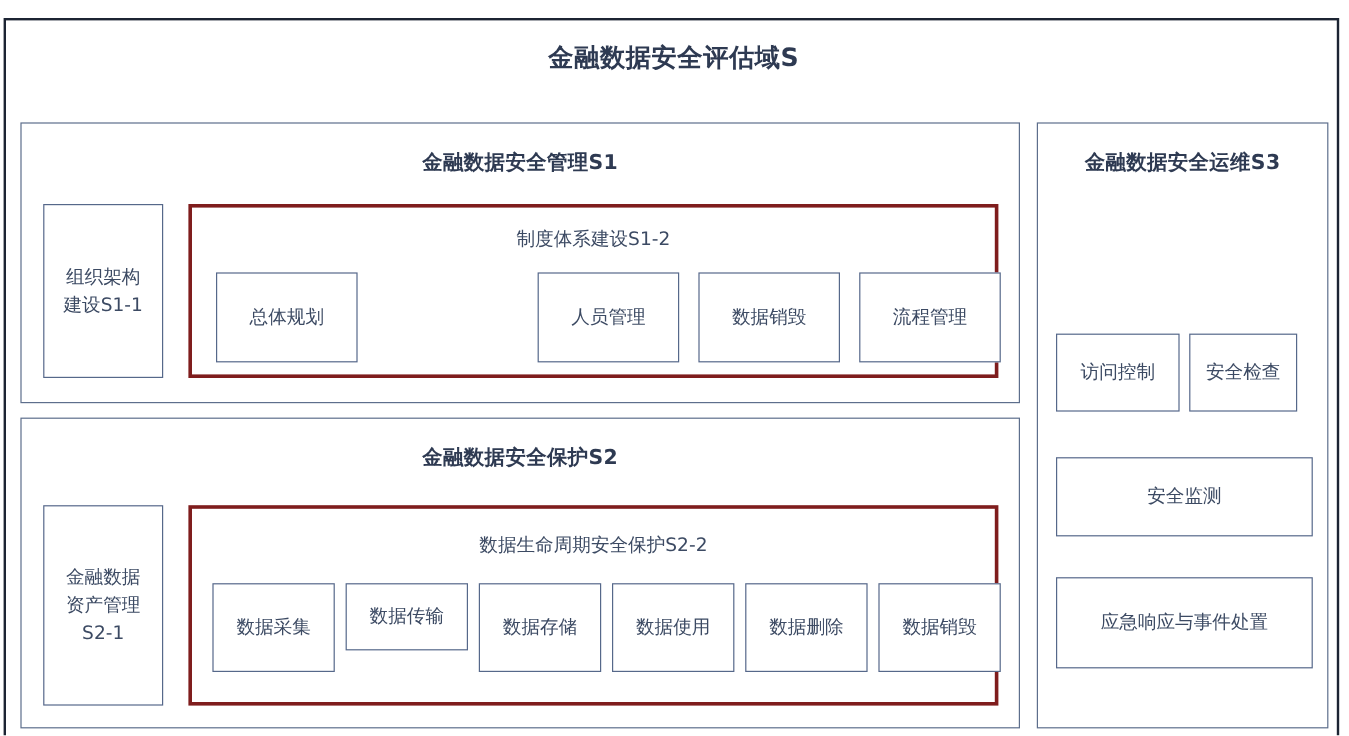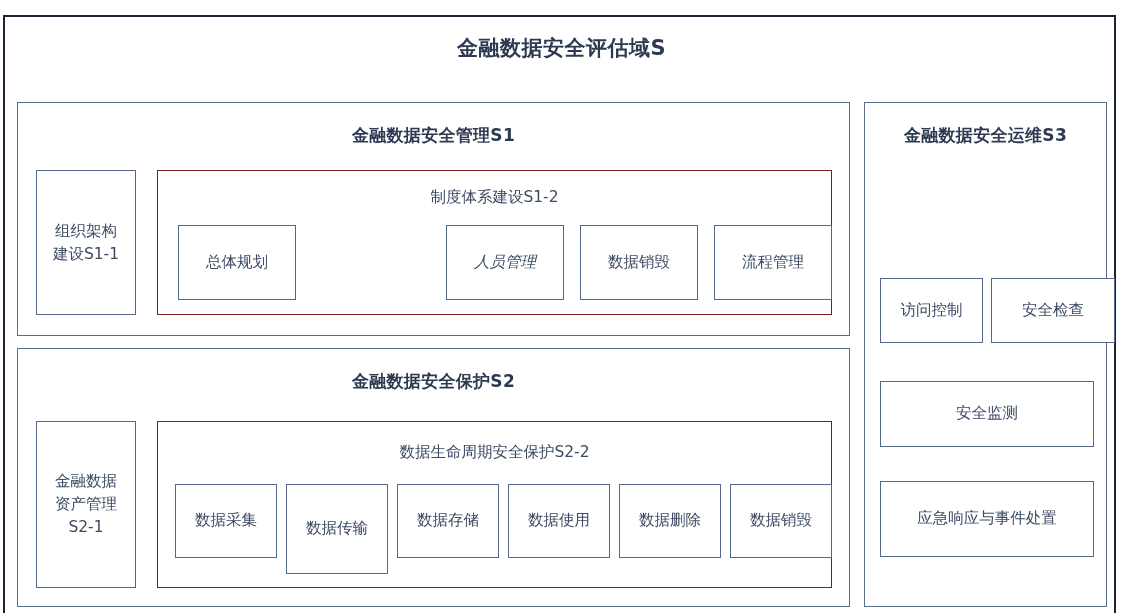--- a/index.html
+++ b/index.html
@@ -30,21 +30,21 @@
     left: 3px;
     top: 15px;
     width: 1113px;
     height: 606px;
     border: 2px solid #1c2433;
   }
   .panel {
     border: 1px solid #5d6e8c;
   }
   .subpanel {
-    border: 1px solid #7f1d1d;
+    border: 3px solid #7f1d1d;
   }
   .leaf {
     border: 1px solid #56688a;
   }
 
   
   .title-main {
     position: absolute;
     left: 0;
     top: 17px;
@@ -104,21 +104,21 @@
         <div class="leaf-label">组织架构
 建设S1-1</div>
       </div>
 
       <div class="bx subpanel" style="left:139px; top:67px; width:675px; height:145px;">
         <div class="sub-title" style="top:16px;">制度体系建设S1-2</div>
 
         <div class="bx leaf" style="left:20px; top:54px; width:118px; height:75px;">
           <div class="leaf-label">总体规划</div>
         </div>
-        <div class="bx leaf" style="left:288px; top:54px; width:118px; height:75px;font-style:italic;">
+        <div class="bx leaf" style="left:288px; top:54px; width:118px; height:75px;">
           <div class="leaf-label">人员管理</div>
         </div>
         <div class="bx leaf" style="left:422px; top:54px; width:118px; height:75px;">
           <div class="leaf-label">数据销毁</div>
         </div>
         <div class="bx leaf" style="left:556px; top:54px; width:118px; height:75px;">
           <div class="leaf-label">流程管理</div>
         </div>
       </div>
     </div>
@@ -131,21 +131,21 @@
 资产管理
 S2-1</div>
       </div>
 
       <div class="bx subpanel" style="left:139px; top:72px; width:675px; height:167px;">
         <div class="sub-title" style="top:20px;">数据生命周期安全保护S2-2</div>
 
         <div class="bx leaf" style="left:17px; top:62px; width:102px; height:74px;">
           <div class="leaf-label">数据采集</div>
         </div>
-        <div class="bx leaf" style="left:128px; top:62px; width:102px; height:90px;">
+        <div class="bx leaf" style="left:128px; top:62px; width:102px; height:56px;">
           <div class="leaf-label">数据传输</div>
         </div>
         <div class="bx leaf" style="left:239px; top:62px; width:102px; height:74px;">
           <div class="leaf-label">数据存储</div>
         </div>
         <div class="bx leaf" style="left:350px; top:62px; width:102px; height:74px;">
           <div class="leaf-label">数据使用</div>
         </div>
         <div class="bx leaf" style="left:461px; top:62px; width:102px; height:74px;">
           <div class="leaf-label">数据删除</div>
@@ -155,21 +155,21 @@
         </div>
       </div>
     </div>
 
     <div class="bx panel" style="left:859px; top:85px; width:243px; height:505px;">
       <div class="panel-title" style="top:21px;">金融数据安全运维S3</div>
 
       <div class="bx leaf" style="left:15px; top:175px; width:103px; height:65px;">
         <div class="leaf-label">访问控制</div>
       </div>
-      <div class="bx leaf" style="left:126px; top:175px; width:124px; height:65px;">
+      <div class="bx leaf" style="left:126px; top:175px; width:90px; height:65px;">
         <div class="leaf-label">安全检查</div>
       </div>
 
       <div class="bx leaf" style="left:15px; top:278px; width:214px; height:66px;">
         <div class="leaf-label">安全监测</div>
       </div>
       <div class="bx leaf" style="left:15px; top:378px; width:214px; height:76px;">
         <div class="leaf-label">应急响应与事件处置</div>
       </div>
     </div>

